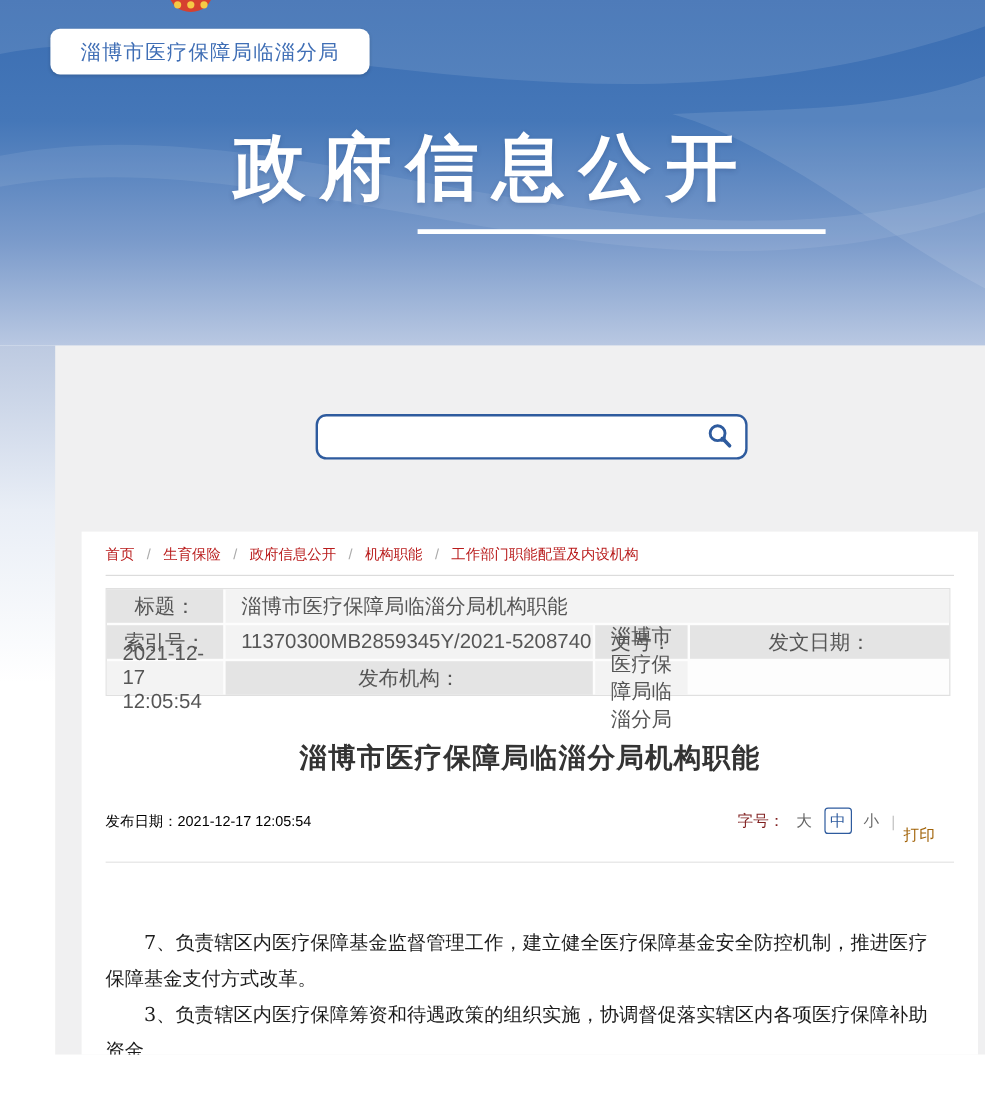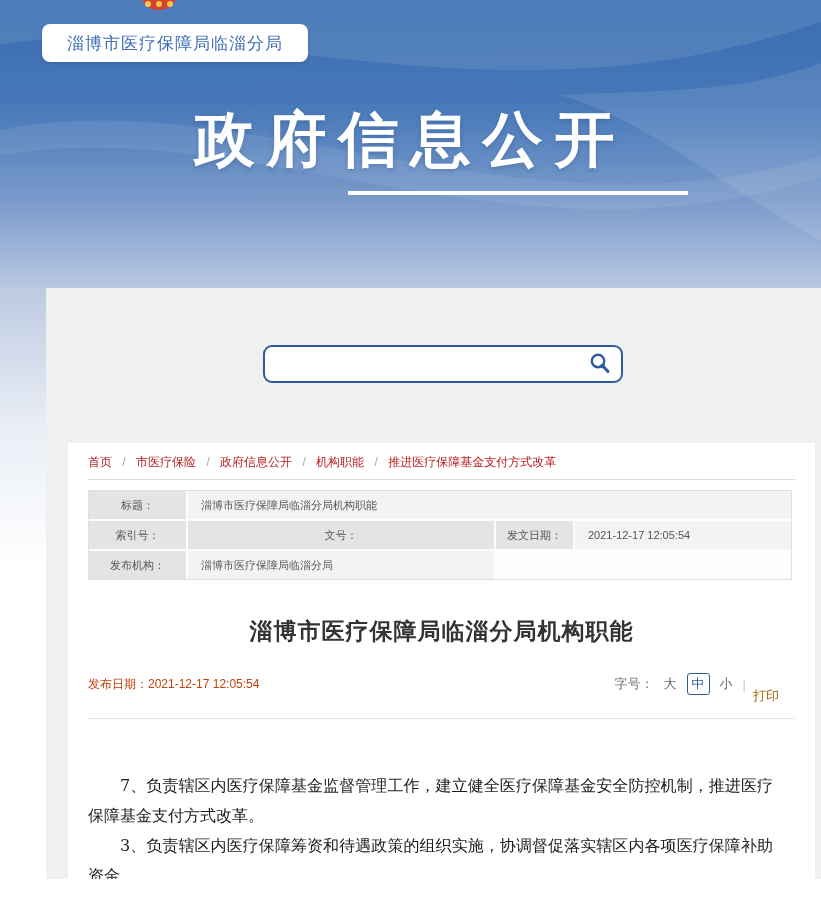--- a/index.html
+++ b/index.html
@@ -74,40 +74,40 @@
     font-size:12px; color:#999; border-bottom:1px solid #dcdcdc;
   }
   .breadcrumb .bc-link { color:#b91c1c; cursor:pointer; }
   .breadcrumb .bc-sep { color:#aaa; margin:0 7px; }
 
   .info-table {
     margin:10px 20px 0 20px; width:704px;
     display:grid; grid-template-columns:97px 306px 77px 1fr;
     grid-auto-rows:28px; gap:2px;
     background:#fdfdfd; border:1px solid #e0e0e0;
-    font-size:11px; color:#555;
+    font-size:17px; color:#555;
   }
   .info-table .cell { display:flex; align-items:center; }
   .info-table .lab { background:#e4e4e4; justify-content:center; }
   .info-table .val { background:#f3f3f3; padding-left:13px; }
   .info-table .span3 { grid-column:2 / 5; }
 
   .article-title {
     margin-top:36px; text-align:center;
     font-size:23px; font-weight:bold; color:#333; letter-spacing:1px;
   }
   .meta-row {
     margin:16px 20px 0 20px; padding-bottom:13px;
     border-bottom:1px solid #e4e4e4;
     display:flex; justify-content:space-between; align-items:center;
     font-size:12px; color:#999;
   }
-  .meta-date { color:#c2410c; }
+  .meta-date { color:#000000; }
   .fontsize-group { display:flex; align-items:center; gap:7px; color:#555; padding-right:16px; font-size:13px; }
-  .fs-label { color:#737373; }
+  .fs-label { color:#7f1d1d; }
   .fs-opt { color:#666; cursor:pointer; padding:1px 3px; }
   .fs-opt.active {
     color:#2e5b9e; border:1px solid #2e5b9e; border-radius:3px; padding:1px 4px;
   }
   .fs-div { color:#c5c5c5; }
   .print-btn { color:#a16207; cursor:pointer;margin-top:24px; }
 
   .article-body {
     margin-top:52px; padding:0 42px 0 20px;
     font-family:"DejaVu Serif","Liberation Serif",serif;
@@ -151,34 +151,35 @@
         <rect x="14.2" y="13.6" width="3" height="3" fill="none" stroke="#2e5b9e" stroke-width="1"></rect>
       </svg>
     </button>
   </div>
 
   <div class="card">
 
     <div class="breadcrumb">
       <span class="bc-link">首页</span>
       <span class="bc-sep">/</span>
-      <span class="bc-link">市医疗保险</span>
+      <span class="bc-link">生育保险</span>
       <span class="bc-sep">/</span>
       <span class="bc-link">政府信息公开</span>
       <span class="bc-sep">/</span>
       <span class="bc-link">机构职能</span>
       <span class="bc-sep">/</span>
-      <span class="bc-link">推进医疗保障基金支付方式改革</span>
+      <span class="bc-link">工作部门职能配置及内设机构</span>
     </div>
 
     <div class="info-table">
       <div class="cell lab">标题：</div>
       <div class="cell val span3">淄博市医疗保障局临淄分局机构职能</div>
 
       <div class="cell lab">索引号：</div>
+      <div class="cell val">11370300MB2859345Y/2021-5208740</div>
       <div class="cell lab">文号：</div>
 
       <div class="cell lab">发文日期：</div>
       <div class="cell val">2021-12-17 12:05:54</div>
       <div class="cell lab">发布机构：</div>
       <div class="cell val">淄博市医疗保障局临淄分局</div>
     </div>
 
     <div class="article-title">淄博市医疗保障局临淄分局机构职能</div>
 

